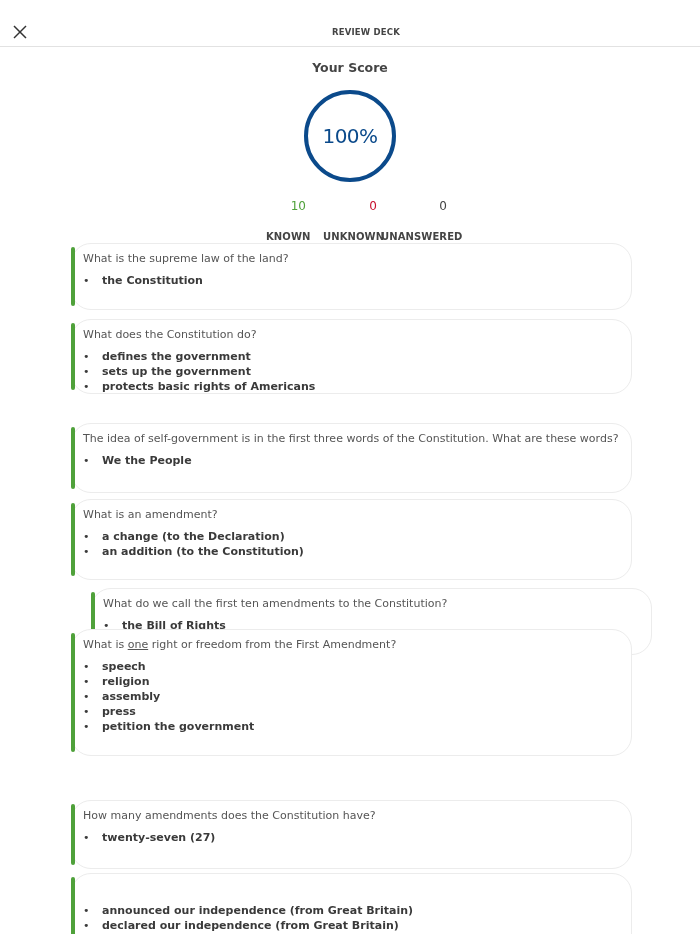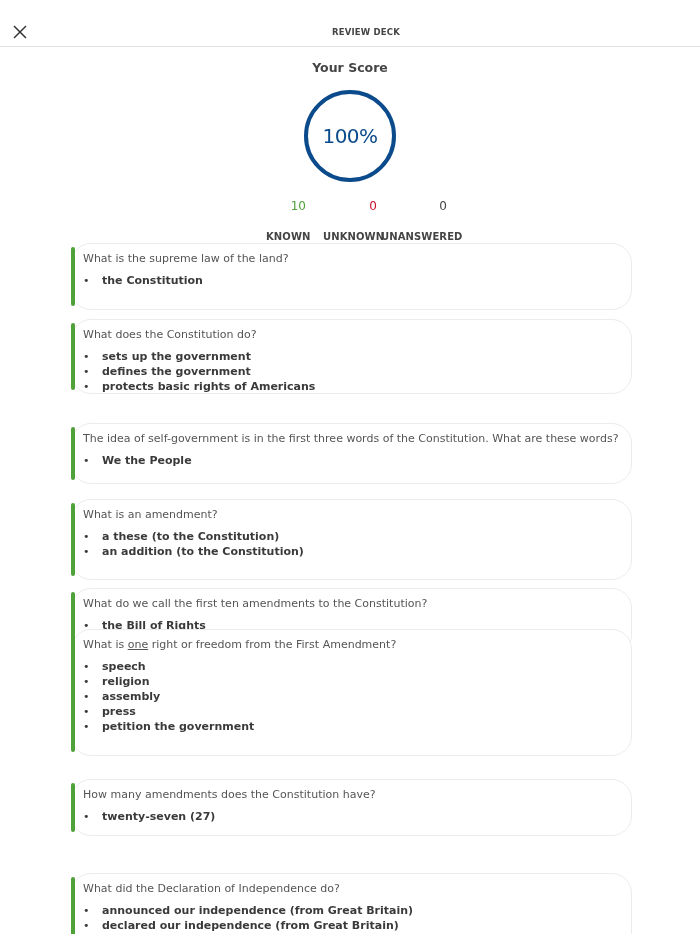--- a/index.html
+++ b/index.html
@@ -55,71 +55,70 @@
   <div class="q">What is the supreme law of the land?</div>
   <ul class="answers">
     <li><span class="dot">•</span><span>the Constitution</span></li>
   </ul>
 </div>
 
 <div class="card" style="top:319px;height:75px;">
   <div class="card-bar"></div>
   <div class="q">What does the Constitution do?</div>
   <ul class="answers">
+    <li><span class="dot">•</span><span>defines the government</span></li>
     <li><span class="dot">•</span><span>sets up the government</span></li>
-    <li><span class="dot">•</span><span>defines the government</span></li>
     <li><span class="dot">•</span><span>protects basic rights of Americans</span></li>
   </ul>
 </div>
 
-<div class="card" style="top:423px;height:61px;">
+<div class="card" style="top:423px;height:70px;">
   <div class="card-bar"></div>
   <div class="q">The idea of self-government is in the first three words of the Constitution. What are these words?</div>
   <ul class="answers">
     <li><span class="dot">•</span><span>We the People</span></li>
   </ul>
 </div>
 
 <div class="card" style="top:499px;height:81px;">
   <div class="card-bar"></div>
   <div class="q">What is an amendment?</div>
   <ul class="answers">
-    <li><span class="dot">•</span><span>a these (to the Constitution)</span></li>
+    <li><span class="dot">•</span><span>a change (to the Declaration)</span></li>
     <li><span class="dot">•</span><span>an addition (to the Constitution)</span></li>
   </ul>
 </div>
 
-<div class="card" style="top:588px;height:67px;">
+<div class="card" style="top:588px;height:67px;margin-left:20px;">
   <div class="card-bar"></div>
   <div class="q">What do we call the first ten amendments to the Constitution?</div>
   <ul class="answers">
     <li><span class="dot">•</span><span>the Bill of Rights</span></li>
   </ul>
 </div>
 
 <div class="card" style="top:629px;height:127px;">
   <div class="card-bar"></div>
   <div class="q"><span>What is </span><u>one</u><span> right or freedom from the First Amendment?</span></div>
   <ul class="answers">
     <li><span class="dot">•</span><span>speech</span></li>
     <li><span class="dot">•</span><span>religion</span></li>
     <li><span class="dot">•</span><span>assembly</span></li>
     <li><span class="dot">•</span><span>press</span></li>
     <li><span class="dot">•</span><span>petition the government</span></li>
   </ul>
 </div>
 
-<div class="card" style="top:779px;height:57px;">
+<div class="card" style="top:800px;height:69px;">
   <div class="card-bar"></div>
   <div class="q">How many amendments does the Constitution have?</div>
   <ul class="answers">
     <li><span class="dot">•</span><span>twenty-seven (27)</span></li>
   </ul>
 </div>
 
 <div class="card" style="top:873px;height:90px;">
   <div class="card-bar"></div>
-  <div class="q">What did the Declaration of Independence do?</div>
   <ul class="answers">
     <li><span class="dot">•</span><span>announced our independence (from Great Britain)</span></li>
     <li><span class="dot">•</span><span>declared our independence (from Great Britain)</span></li>
   </ul>
 </div>
 
 </body></html>

